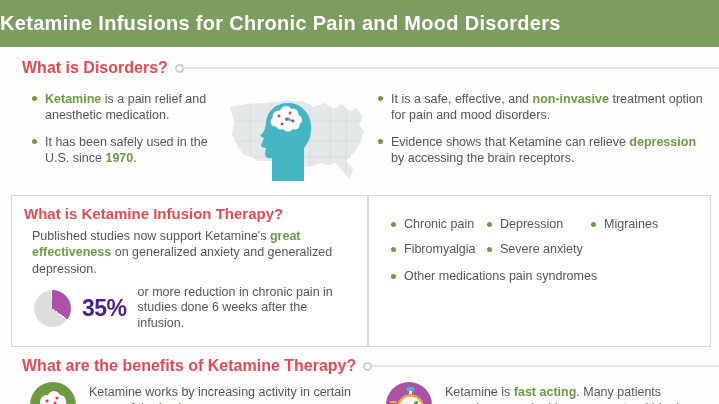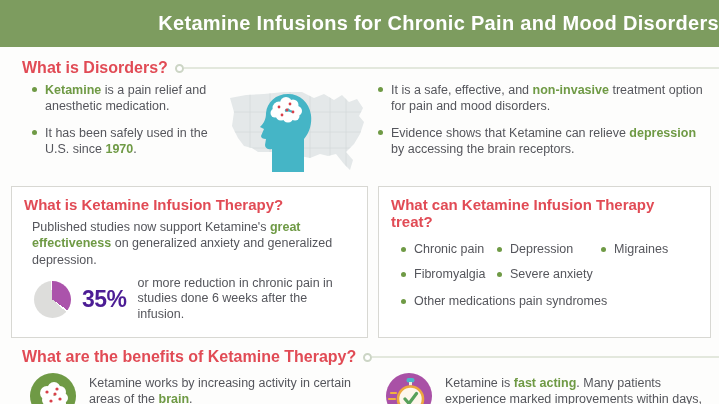--- a/index.html
+++ b/index.html
@@ -4,44 +4,44 @@
 <style>
   * { margin:0; padding:0; box-sizing:border-box; }
   html,body { background:#ffffff; }
   .page {
     width:719px; height:404px; overflow:hidden; position:relative;
     background:#fdfdfc; color:#55565c;
     font-family:"Liberation Sans", sans-serif;
   }
   
   .titlebar {
-    height:47px; background:#7d9c5f; display:flex; align-items:center; justify-content:flex-end;
+    height:47px; background:#7d9c5f; display:flex; align-items:center; justify-content:flex-start;
   }
   .titlebar h1 { color:#ffffff; font-size:20px; font-weight:bold; letter-spacing:.3px; }
 
   
   .sec-head { display:flex; align-items:center; padding-left:22px; }
   .sec-head h2 { color:#e14b55; font-size:16px; font-weight:bold; white-space:nowrap; }
   .rule-dot { width:9px; height:9px; border:2px solid #ccd5c5; border-radius:50%; background:#fff; margin-left:7px; flex-shrink:0; }
   .rule-line { flex:1; height:2px; background:#e3e8dd; }
 
   
   .sec1 { margin-top:12px; }
-  .sec1-body { display:flex; margin-top:5px; height:100px; }
+  .sec1-body { display:flex; margin-top:14px; height:100px; }
   .col-left { width:226px; padding-left:32px; padding-right:4px; }
   .map-wrap { width:140px; flex-shrink:0; }
   .col-right { flex:1; padding-left:12px; padding-right:11px; }
 
   ul.bullets { list-style:none; font-size:12.5px; line-height:1.28; }
   ul.bullets li { position:relative; padding-left:13px; margin-bottom:11px; }
   ul.bullets li::before { content:""; position:absolute; left:0; top:5px; width:5px; height:5px; border-radius:50%; background:#6f9a45; }
   .em-green { color:#6f9a45; font-weight:bold; }
 
   
-  .boxes { display:flex; gap:10px; margin:4px 8px 0 11px; align-items:center; }
+  .boxes { display:flex; margin:4px 8px 0 11px; align-items:center; }
   .box { background:#ffffff; border:1px solid #d8d8d3; padding:9px 12px; height:152px; }
   .box h3 { color:#e14b55; font-size:15px; font-weight:bold; margin-bottom:6px; }
   .box-left { width:357px; flex-shrink:0; }
   .box-right { flex:1; }
 
   .intro { font-size:12.5px; line-height:1.3; padding-left:8px; }
   .stat-row { display:flex; align-items:center; gap:11px; margin-top:8px; padding-left:10px; }
   .pie { width:37px; height:37px; border-radius:50%; flex-shrink:0; }
   .pie-green { background:conic-gradient(#6f9a45 0deg 280deg, #ffffff 280deg 286deg, #dddddb 286deg 354deg, #ffffff 354deg 360deg); }
   .pie-purple { background:conic-gradient(#ab53ab 0deg 126deg, #ffffff 126deg 132deg, #dddddb 132deg 354deg, #ffffff 354deg 360deg); }
@@ -149,21 +149,20 @@
 
 
       <div class="stat-row">
         <div class="pie pie-purple"></div>
         <div class="stat-value v-purple">35%</div>
         <div class="stat-text">or more reduction in chronic pain in studies done 6 weeks after the infusion.</div>
       </div>
     </div>
 
     <div class="box box-right">
-      <h3>What can Ketamine Infusion Therapy treat?</h3>
       <ul class="treat-grid">
         <li>Chronic pain</li>
         <li>Depression</li>
         <li>Migraines</li>
         <li>Fibromyalgia</li>
         <li>Severe anxiety</li>
       </ul>
       <ul class="treat-wide">
         <li>Other medications pain syndromes</li>
       </ul>

